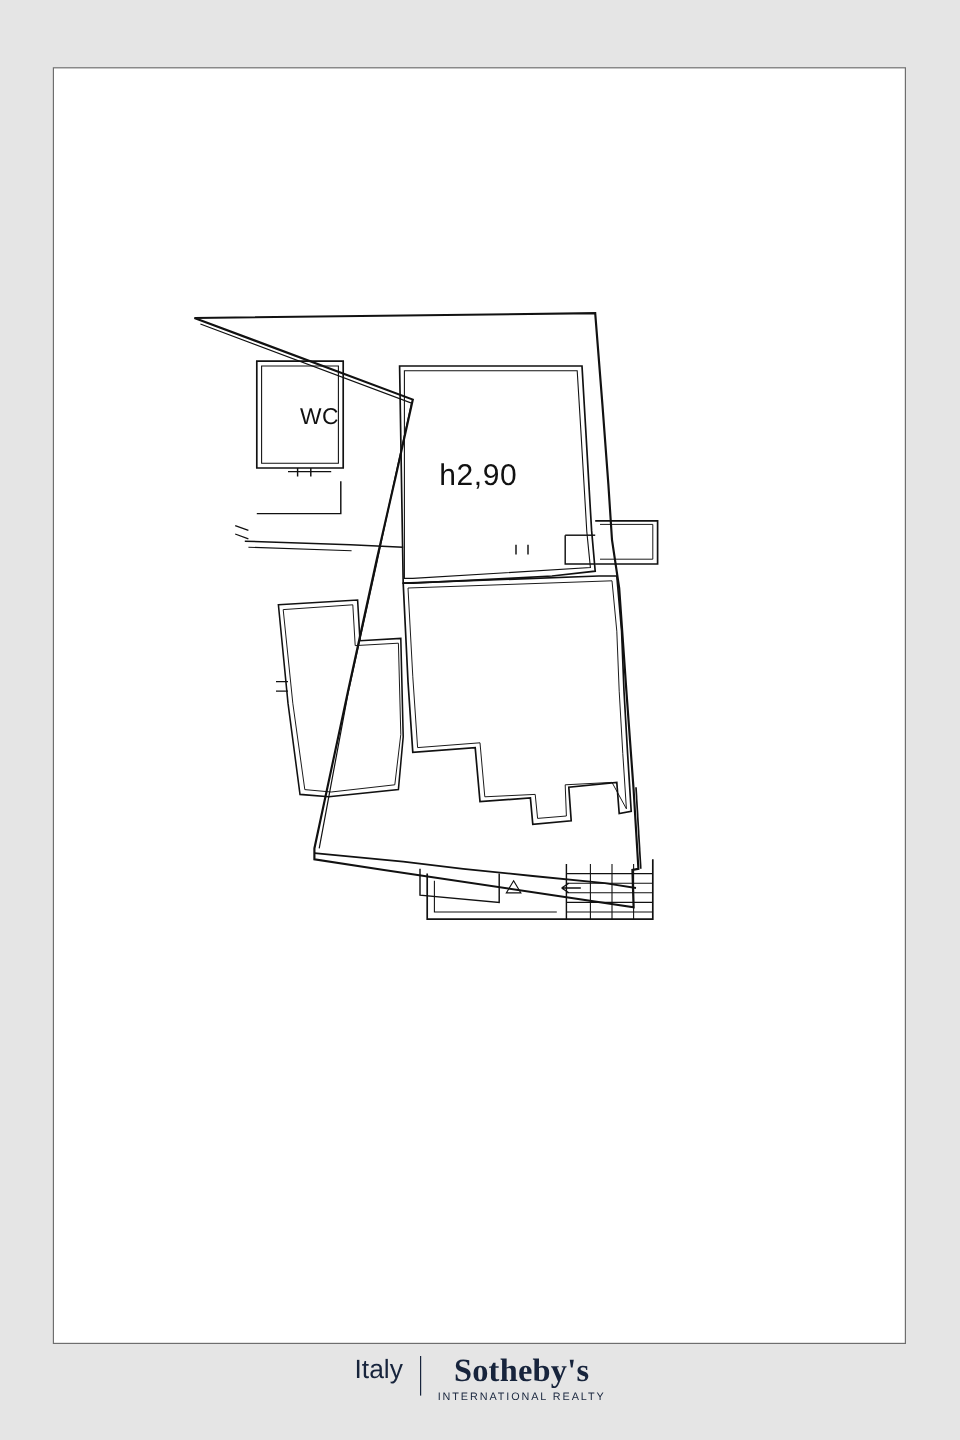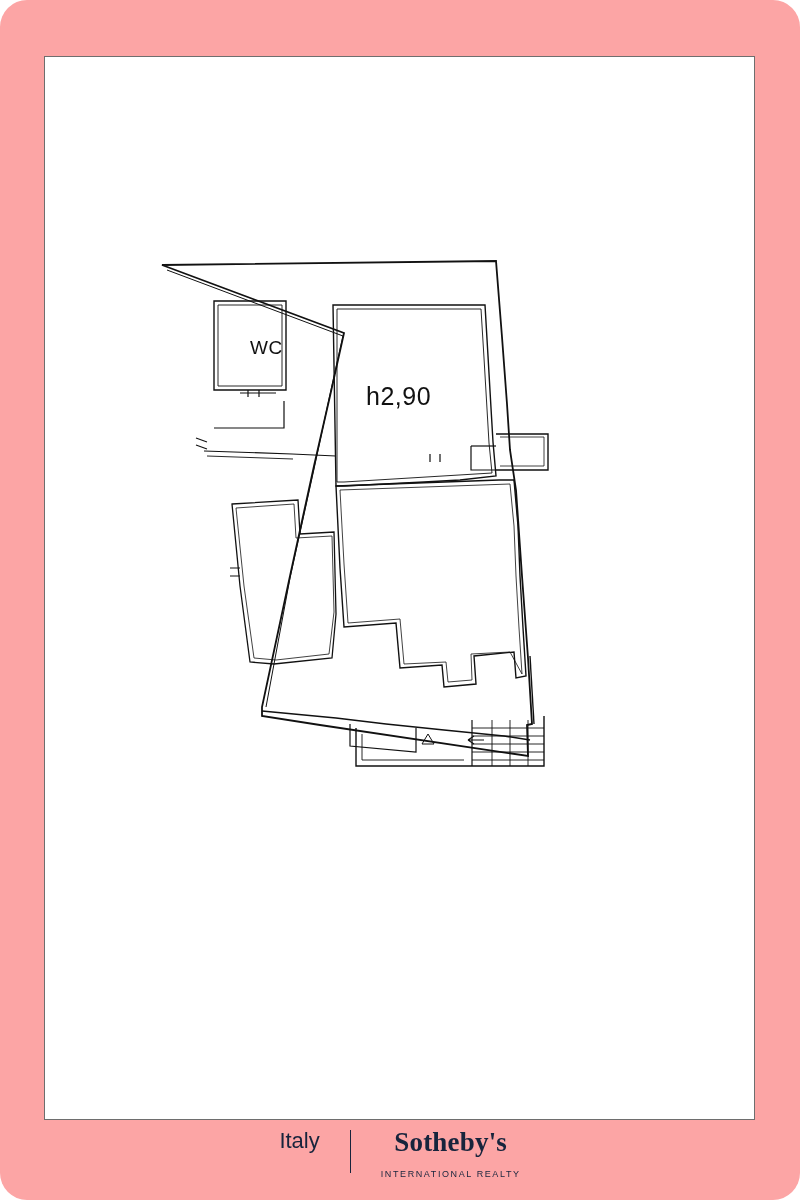--- a/index.html
+++ b/index.html
@@ -12,22 +12,21 @@
     height: 1200px;
     font-family: "Liberation Sans", sans-serif;
     position: relative;
     overflow: hidden;
   }
   .page {
     position: absolute;
     left: 0; top: 0;
     width: 800px;
     height: 1200px;
-    background: #fca5a5;
-    border-radius: 27px;
+    background: #e5e5e5;
   }
   .sheet-border {
     position: absolute;
     left: 44px;
     top: 56px;
     width: 711px;
     height: 1064px;
     border: 1px solid #6e6e6e;
     box-sizing: border-box;
     background: #ffffff;
@@ -78,21 +77,21 @@
     top: 1128px;
     width: 800px;
     height: 62px;
     display: flex;
     align-items: flex-start;
     justify-content: center;
   }
   .logo-wrap {
     display: flex;
     align-items: flex-start;
-    gap: 16px;
+    gap: 0px;
   }
   .logo-italy {
     font-family: "Liberation Sans", sans-serif;
     font-size: 22px;
     color: #17243c;
     padding-right: 14px;
     line-height: 1.15;
   }
   .logo-divider {
     width: 1px;
@@ -113,21 +112,21 @@
     font-weight: 700;
     color: #17243c;
     line-height: 1.05;
     letter-spacing: 0.2px;
   }
   .logo-intl {
     font-family: "Liberation Sans", sans-serif;
     font-size: 9px;
     letter-spacing: 1.6px;
     color: #17243c;
-    margin-top: 13px;
+    margin-top: 3px;
   }
 </style>
 </head>
 <body>
 
 <div class="page">
 
   <div class="sheet-border"></div>
 
   <div class="plan-area">

